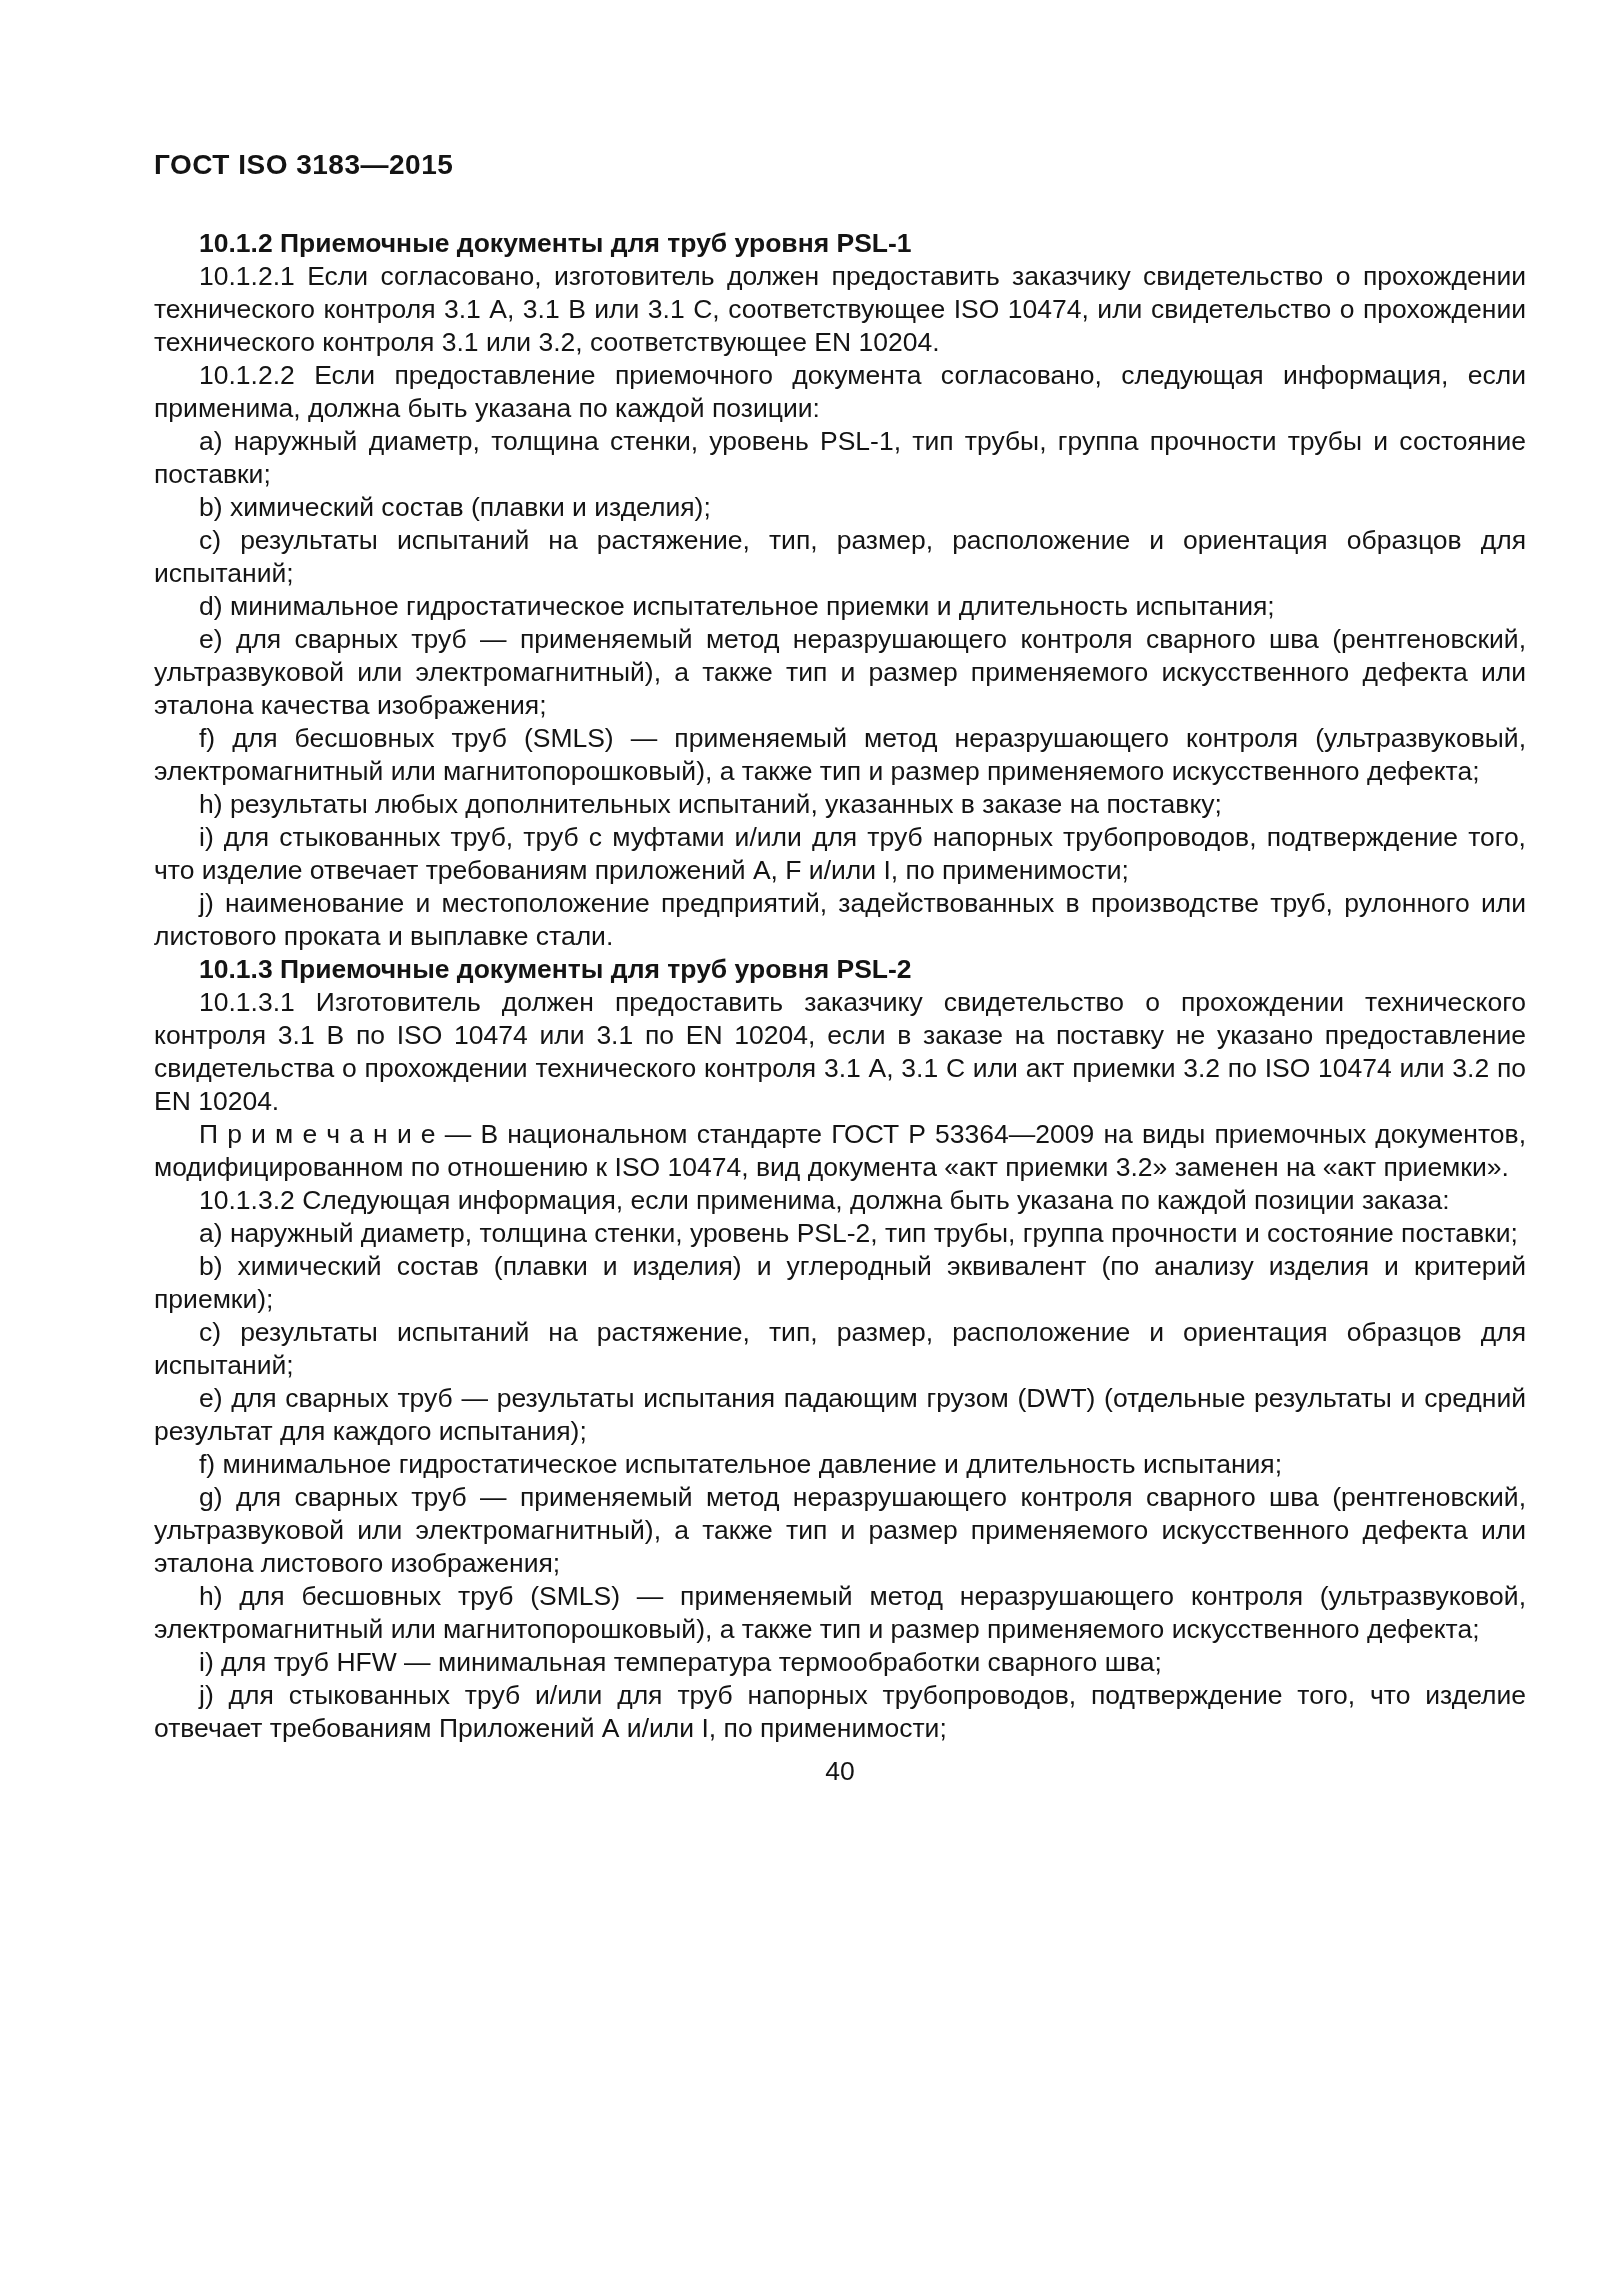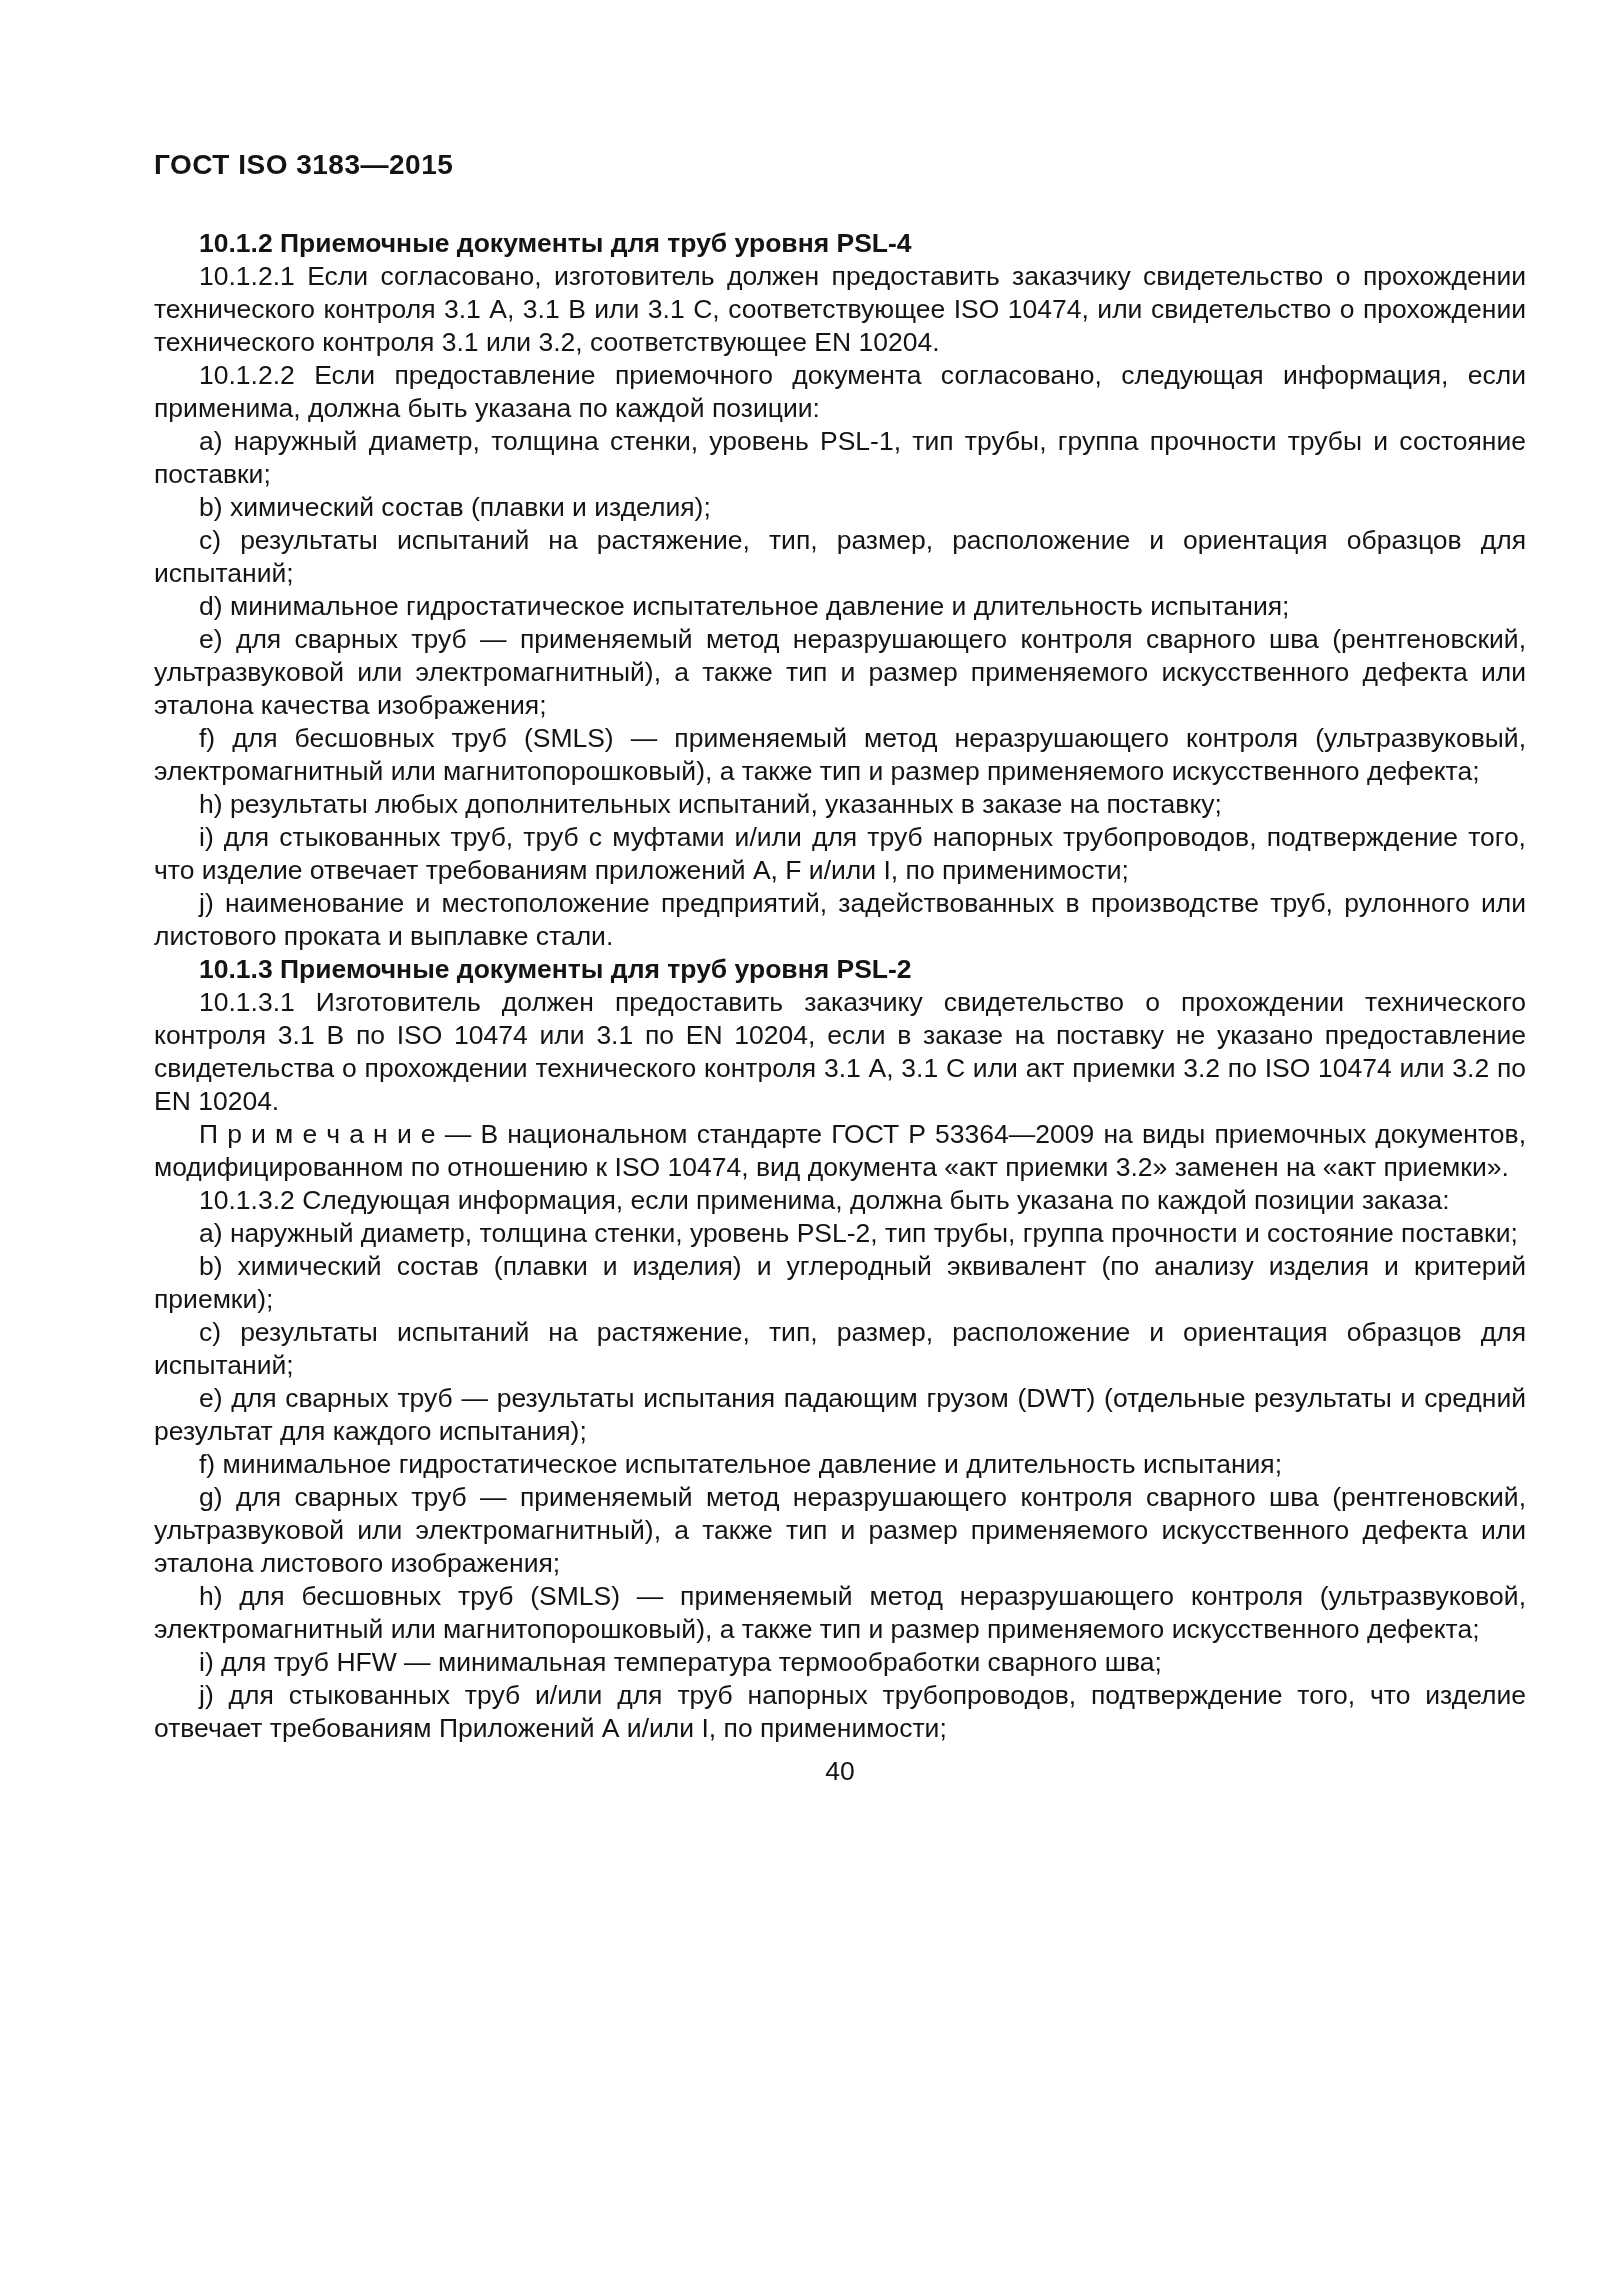--- a/index.html
+++ b/index.html
@@ -52,28 +52,28 @@
 </style>
 </head>
 <body>
 
 <div class="page">
 
   <div class="doc-header">ГОСТ ISO 3183—2015</div>
 
   <div class="content">
 
-    <h3>10.1.2 Приемочные документы для труб уровня PSL-4</h3>
+    <h3>10.1.2 Приемочные документы для труб уровня PSL-1</h3>
 
     <p>10.1.2.1 Если согласовано, изготовитель должен предоставить заказчику свидетельство о прохож­дении технического контроля 3.1 А, 3.1 В или 3.1 С, соответствующее ISO 10474, или свидетельство о прохождении технического контроля 3.1 или 3.2, соответствующее EN 10204.</p>
     <p>10.1.2.2 Если предоставление приемочного документа согласовано, следующая информация, если применима, должна быть указана по каждой позиции:</p>
     <p>a) наружный диаметр, толщина стенки, уровень PSL-1, тип трубы, группа прочности трубы и со­стояние поставки;</p>
     <p>b) химический состав (плавки и изделия);</p>
     <p>c) результаты испытаний на растяжение, тип, размер, расположение и ориентация образцов для испытаний;</p>
-    <p>d) минимальное гидростатическое испытательное давление и длительность испытания;</p>
+    <p>d) минимальное гидростатическое испытательное приемки и длительность испытания;</p>
     <p>e) для сварных труб — применяемый метод неразрушающего контроля сварного шва (рентге­новский, ультразвуковой или электромагнитный), а также тип и размер применяемого искусственного дефекта или эталона качества изображения;</p>
     <p>f) для бесшовных труб (SMLS) — применяемый метод неразрушающего контроля (ультразвуко­вый, электромагнитный или магнитопорошковый), а также тип и размер применяемого искусственного дефекта;</p>
     <p>h) результаты любых дополнительных испытаний, указанных в заказе на поставку;</p>
     <p>i) для стыкованных труб, труб с муфтами и/или для труб напорных трубопроводов, подтвержде­ние того, что изделие отвечает требованиям приложений А, F и/или I, по применимости;</p>
     <p>j) наименование и местоположение предприятий, задействованных в производстве труб, рулон­ного или листового проката и выплавке стали.</p>
 
     <h3>10.1.3 Приемочные документы для труб уровня PSL-2</h3>
 
     <p>10.1.3.1 Изготовитель должен предоставить заказчику свидетельство о прохождении технического контроля 3.1 В по ISO 10474 или 3.1 по EN 10204, если в заказе на поставку не указано предоставление свидетельства о прохождении технического контроля 3.1 А, 3.1 С или акт приемки 3.2 по ISO 10474 или 3.2 по EN 10204.</p>
     <p>П р и м е ч а н и е — В национальном стандарте ГОСТ Р 53364—2009 на виды приемочных доку­ментов, модифицированном по отношению к ISO 10474, вид документа «акт приемки 3.2» заменен на «акт приемки».</p>

